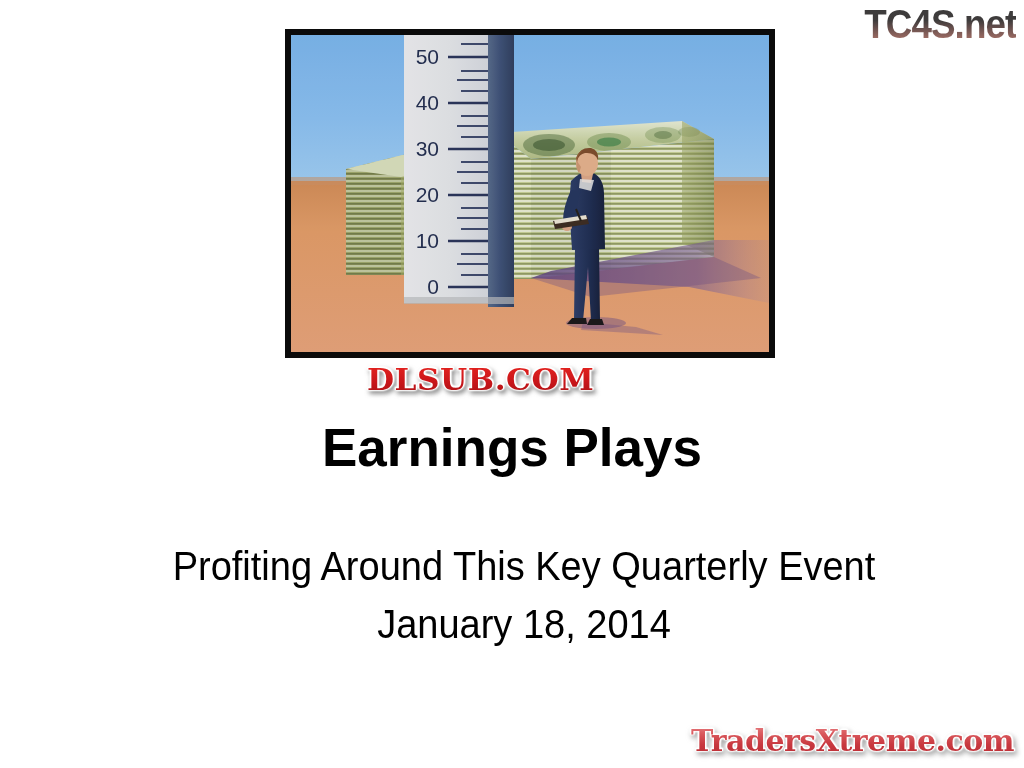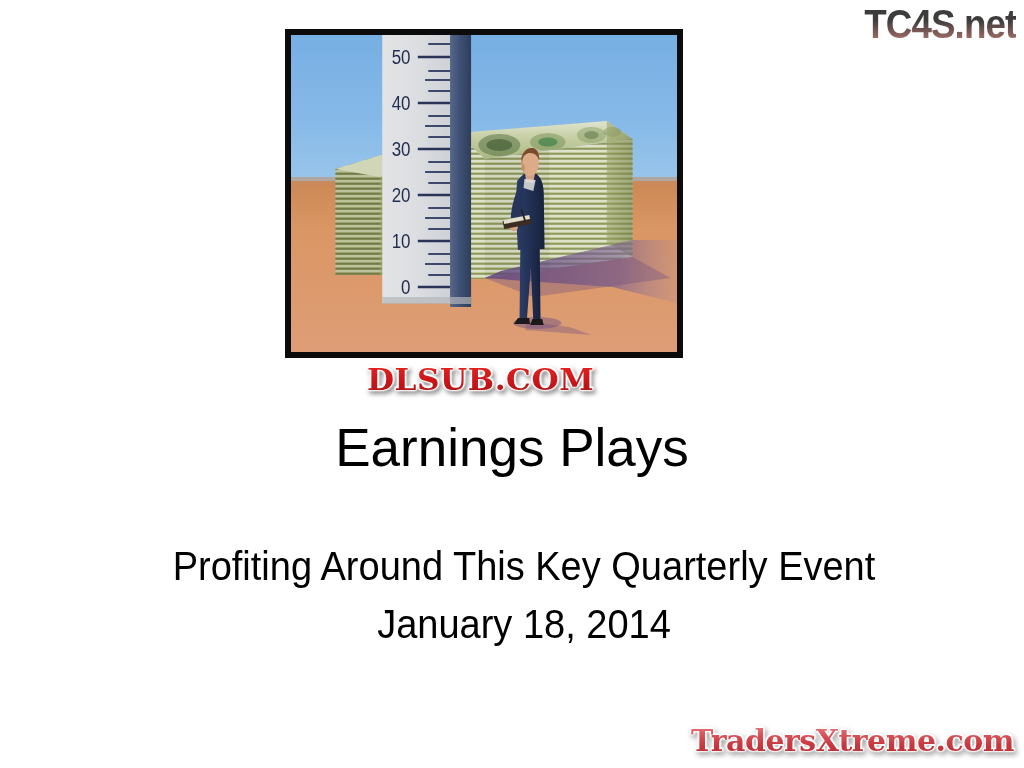--- a/index.html
+++ b/index.html
@@ -39,21 +39,21 @@
     text-shadow: none;
     user-select: none;
     white-space: nowrap;
   }
 
   
   #illustration-frame {
     position: absolute;
     left: 285px;
     top: 29px;
-    width: 398px;
+    width: 490px;
     height: 329px;
     border: 6px solid #0b0b0b;
     box-sizing: border-box;
     background: #7fb8ec;
     overflow: hidden;
   }
   #illustration-canvas {
     position: absolute;
     inset: 0;
     width: 100%;
@@ -90,21 +90,21 @@
   }
 
   
   #slide-title {
     position: absolute;
     left: 0;
     right: 0;
     top: 417px;
     text-align: center;
     font-family: "Liberation Sans", sans-serif;
-    font-weight: normal;
+    font-weight: bold;
     font-size: 53px;
     line-height: 62px;
     color: #000000;
     margin: 0;
     letter-spacing: 0px;
   }
 
   #slide-subtitle-block {
     position: absolute;
     left: 0;

